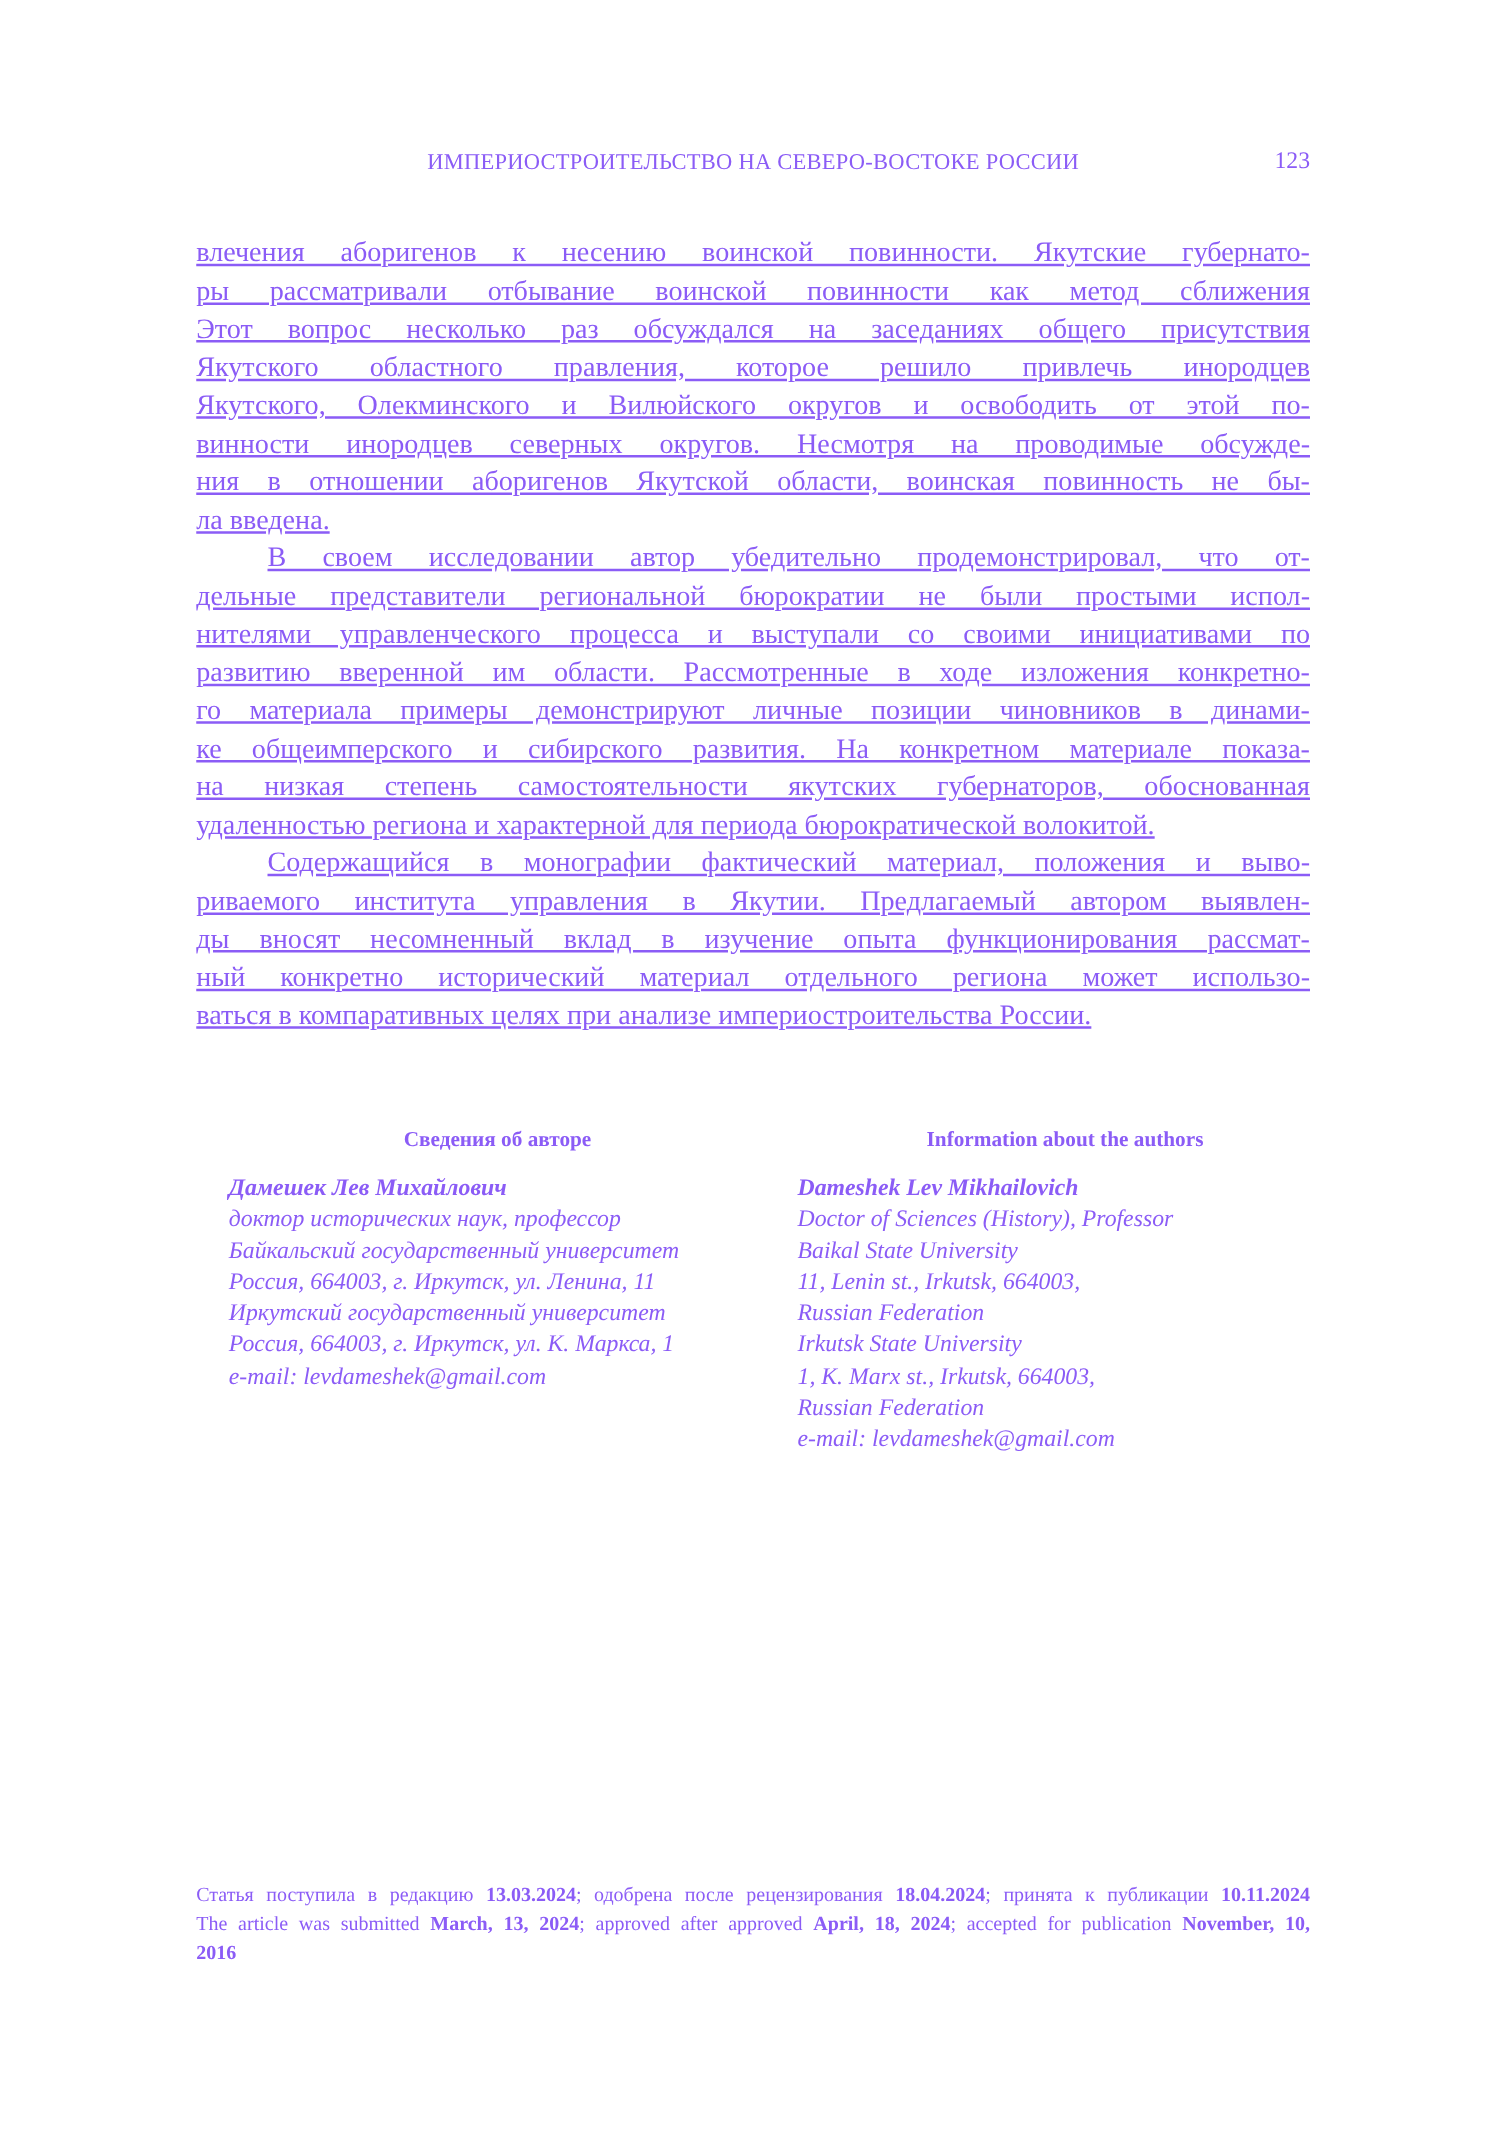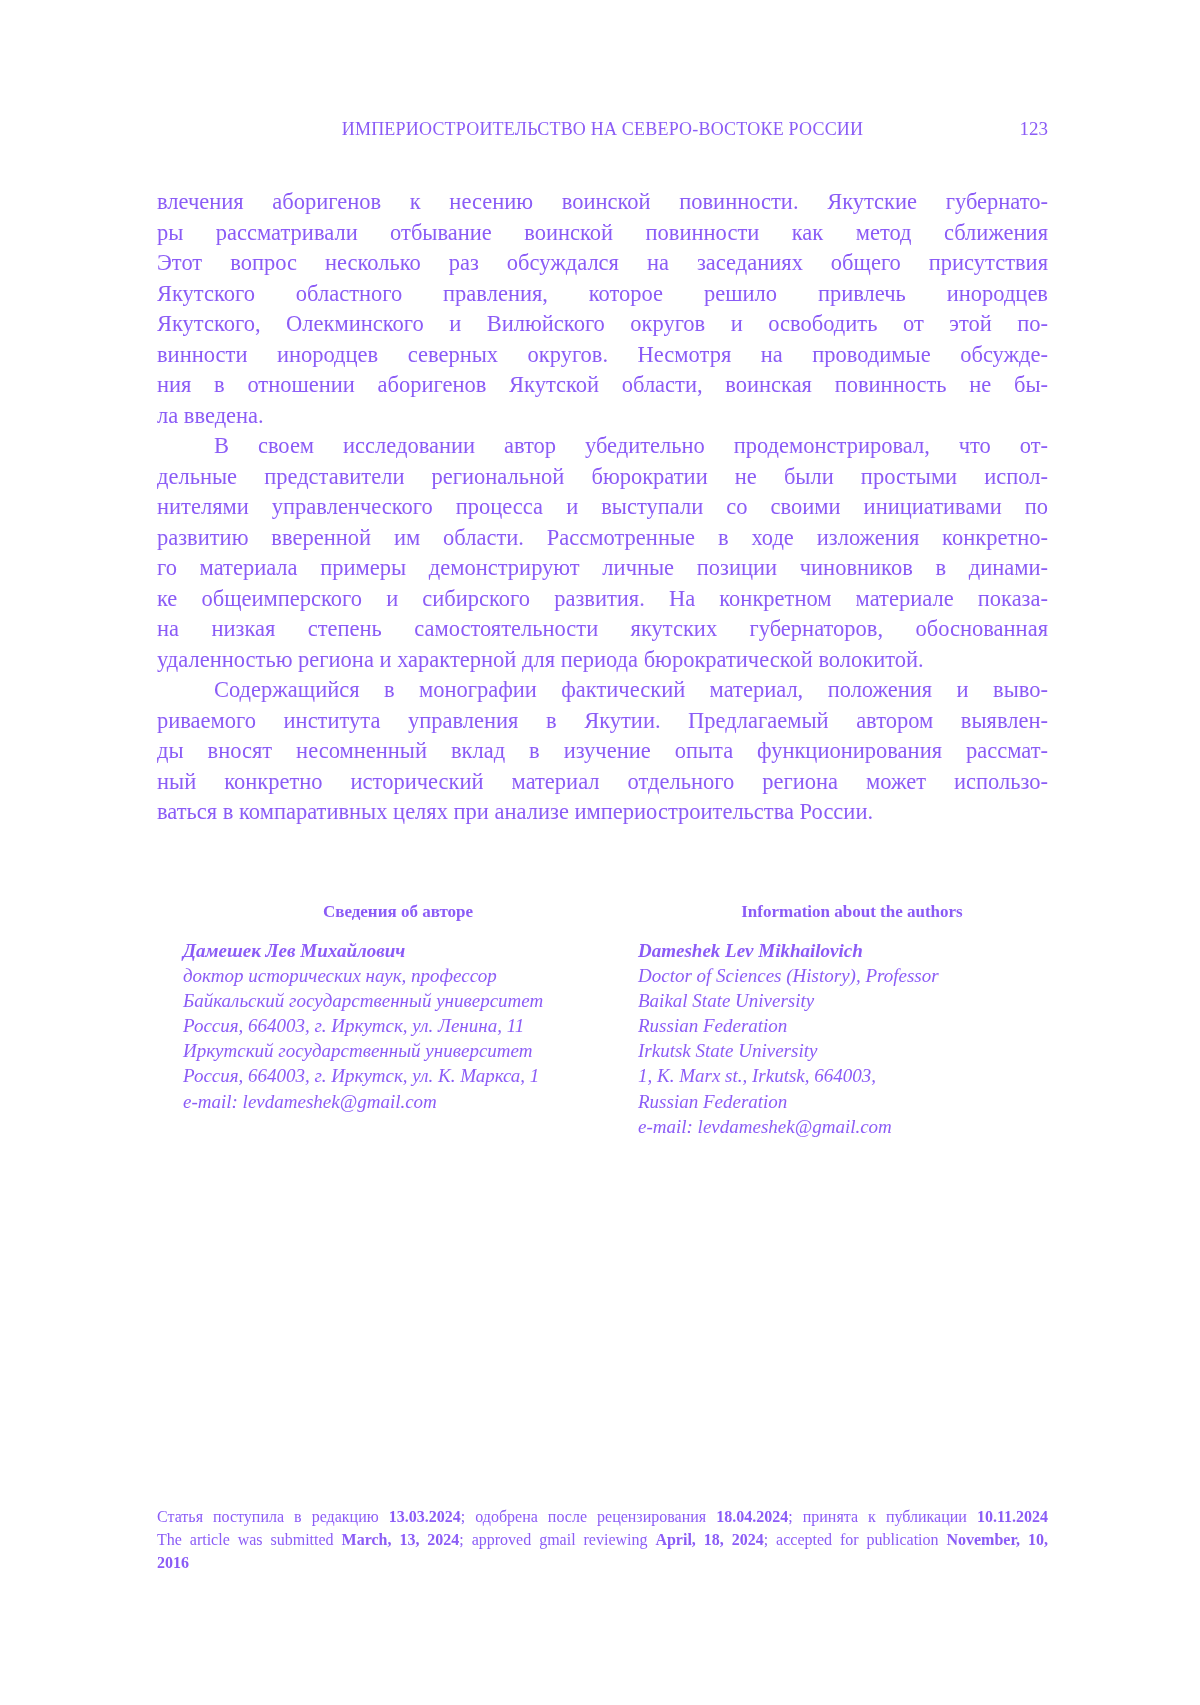--- a/index.html
+++ b/index.html
@@ -37,21 +37,21 @@
 
   
   .body-text {
     position: absolute;
     top: 187px;
     left: 157px;
     width: 891px;
     font-size: 22.5px;
     line-height: 30.5px;
   }
-  .para { margin: 0; }
+  .para { margin: 0; text-decoration: underline; }
   .line {
     text-align: justify;
     text-align-last: justify;
   }
   .line.last { text-align-last: left; }
   .line.first-indent { text-indent: 57px; }
 
   
   .heading {
     position: absolute;
@@ -145,28 +145,29 @@
           <div>Россия, 664003, г. Иркутск, ул. К. Маркса, 1</div>
           <div>e-mail: levdameshek@gmail.com</div>
         </div>
     </div>
 
     <div class="author-col col-en">
       <div class="author-name">Dameshek Lev Mikhailovich</div>
       <div>
           <div>Doctor of Sciences (History), Professor</div>
           <div>Baikal State University</div>
+          <div>11, Lenin st., Irkutsk, 664003,</div>
           <div>Russian Federation</div>
           <div>Irkutsk State University</div>
           <div>1, K. Marx st., Irkutsk, 664003,</div>
           <div>Russian Federation</div>
           <div>e-mail: levdameshek@gmail.com</div>
         </div>
     </div>
   </section>
 
   <footer class="dates">
     <p class="date-line justify-last"><span>Статья поступила в редакцию </span><b>13.03.2024</b><span>; одобрена после рецензирования </span><b>18.04.2024</b><span>; принята к публикации </span><b>10.11.2024</b></p>
-    <p class="date-line justify-last"><span>The article was submitted </span><b>March, 13, 2024</b><span>; approved gmail reviewing </span><b>April, 18, 2024</b><span>; accepted for publication </span><b>November, 10,</b></p>
+    <p class="date-line justify-last"><span>The article was submitted </span><b>March, 13, 2024</b><span>; approved after approved </span><b>April, 18, 2024</b><span>; accepted for publication </span><b>November, 10,</b></p>
     <p class="date-line"><b>2016</b></p>
   </footer>
 
 </div>
 
 </body></html>

